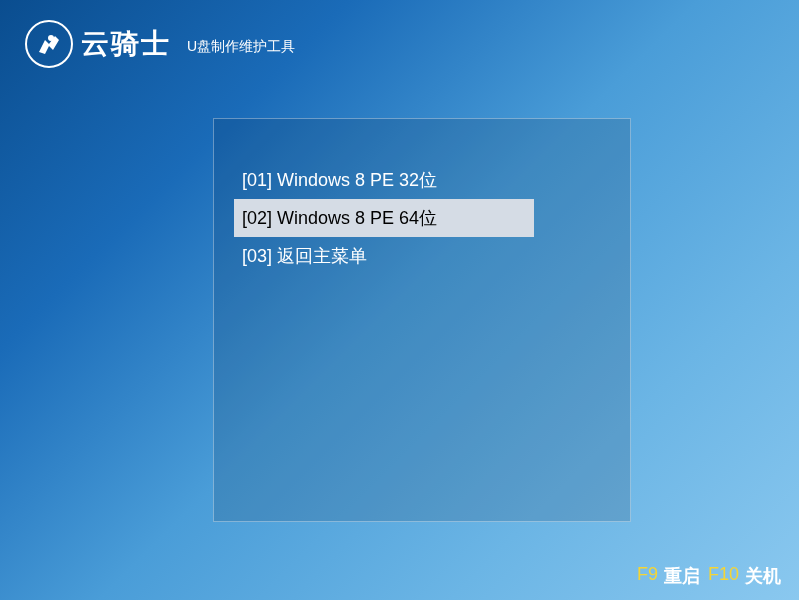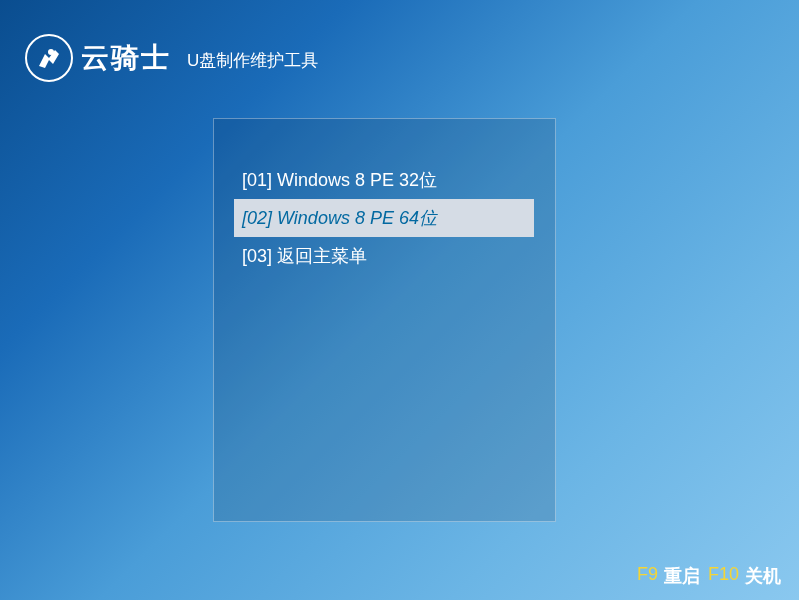--- a/index.html
+++ b/index.html
@@ -13,21 +13,20 @@
       background: linear-gradient(135deg, #0a4d8f 0%, #1a6bb8 25%, #4a9dd8 50%, #6bb5e5 75%, #8ac8ef 100%);
       font-family: "Microsoft YaHei", SimHei, Arial, sans-serif;
       overflow: hidden;
       position: relative;
     }
     .header {
       display: flex;
       align-items: center;
       padding: 20px 25px;
       gap: 8px;
-      margin-top: 14px;
     }
     .logo-icon {
       width: 48px;
       height: 48px;
       border: 2px solid #fff;
       border-radius: 50%;
       display: flex;
       align-items: center;
       justify-content: center;
       position: relative;
@@ -42,50 +41,49 @@
       height: 100%;
     }
     .brand-name {
       color: #fff;
       font-size: 28px;
       font-weight: bold;
       letter-spacing: 2px;
     }
     .brand-subtitle {
       color: #fff;
-      font-size: 17px;
+      font-size: 14px;
       margin-left: 8px;
       margin-top: 5px;
     }
     .menu-container {
       position: absolute;
       left: 213px;
       top: 118px;
-      width: 343px;
+      width: 418px;
       height: 404px;
       border: 1px solid rgba(255,255,255,0.35);
       background: rgba(0,30,60,0.15);
     }
     .menu-list {
       padding-top: 42px;
       padding-left: 20px;
     }
     .menu-item {
       color: #fff;
       font-size: 18px;
       height: 38px;
       line-height: 38px;
       padding-left: 8px;
       width: 300px;
       cursor: pointer;
     }
     .menu-item.selected {
       background: #d5dce5;
-      color: #0369a1;
-      font-style: italic;
+      color: #000000;
     }
     .footer {
       position: absolute;
       bottom: 12px;
       right: 18px;
       color: #fff;
       font-size: 18px;
       display: flex;
       gap: 8px;
       margin-top: 24px;

